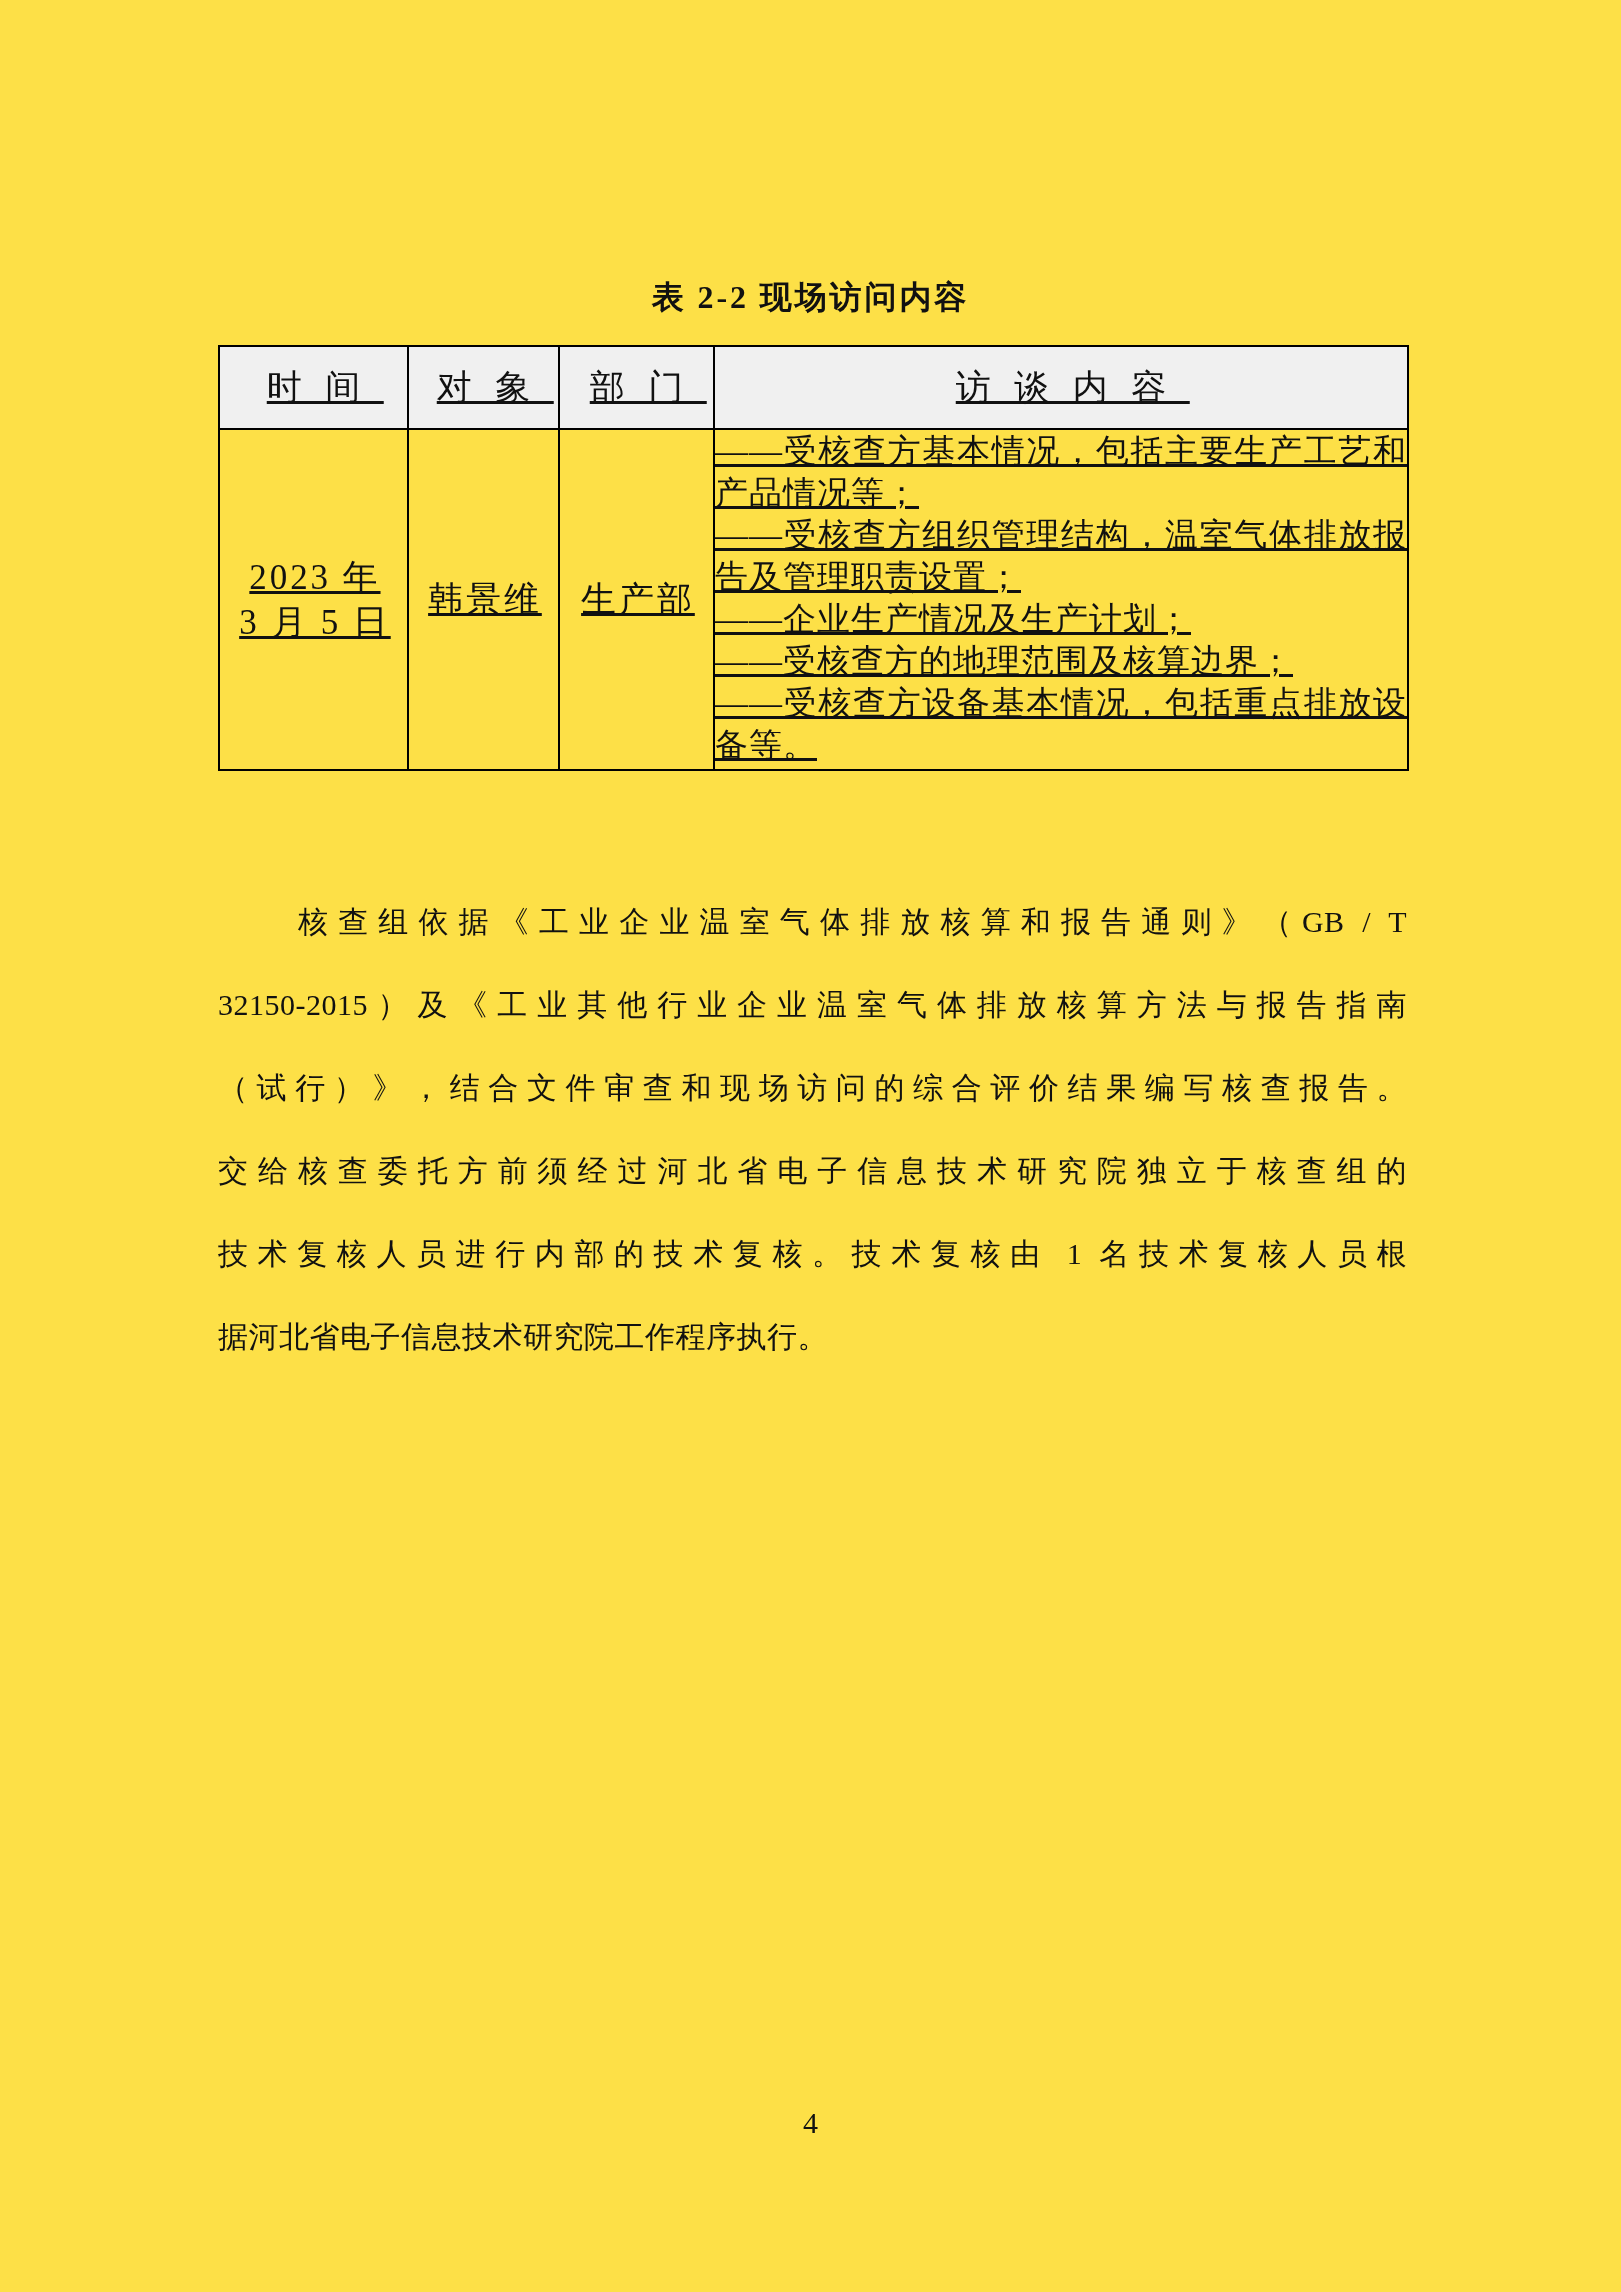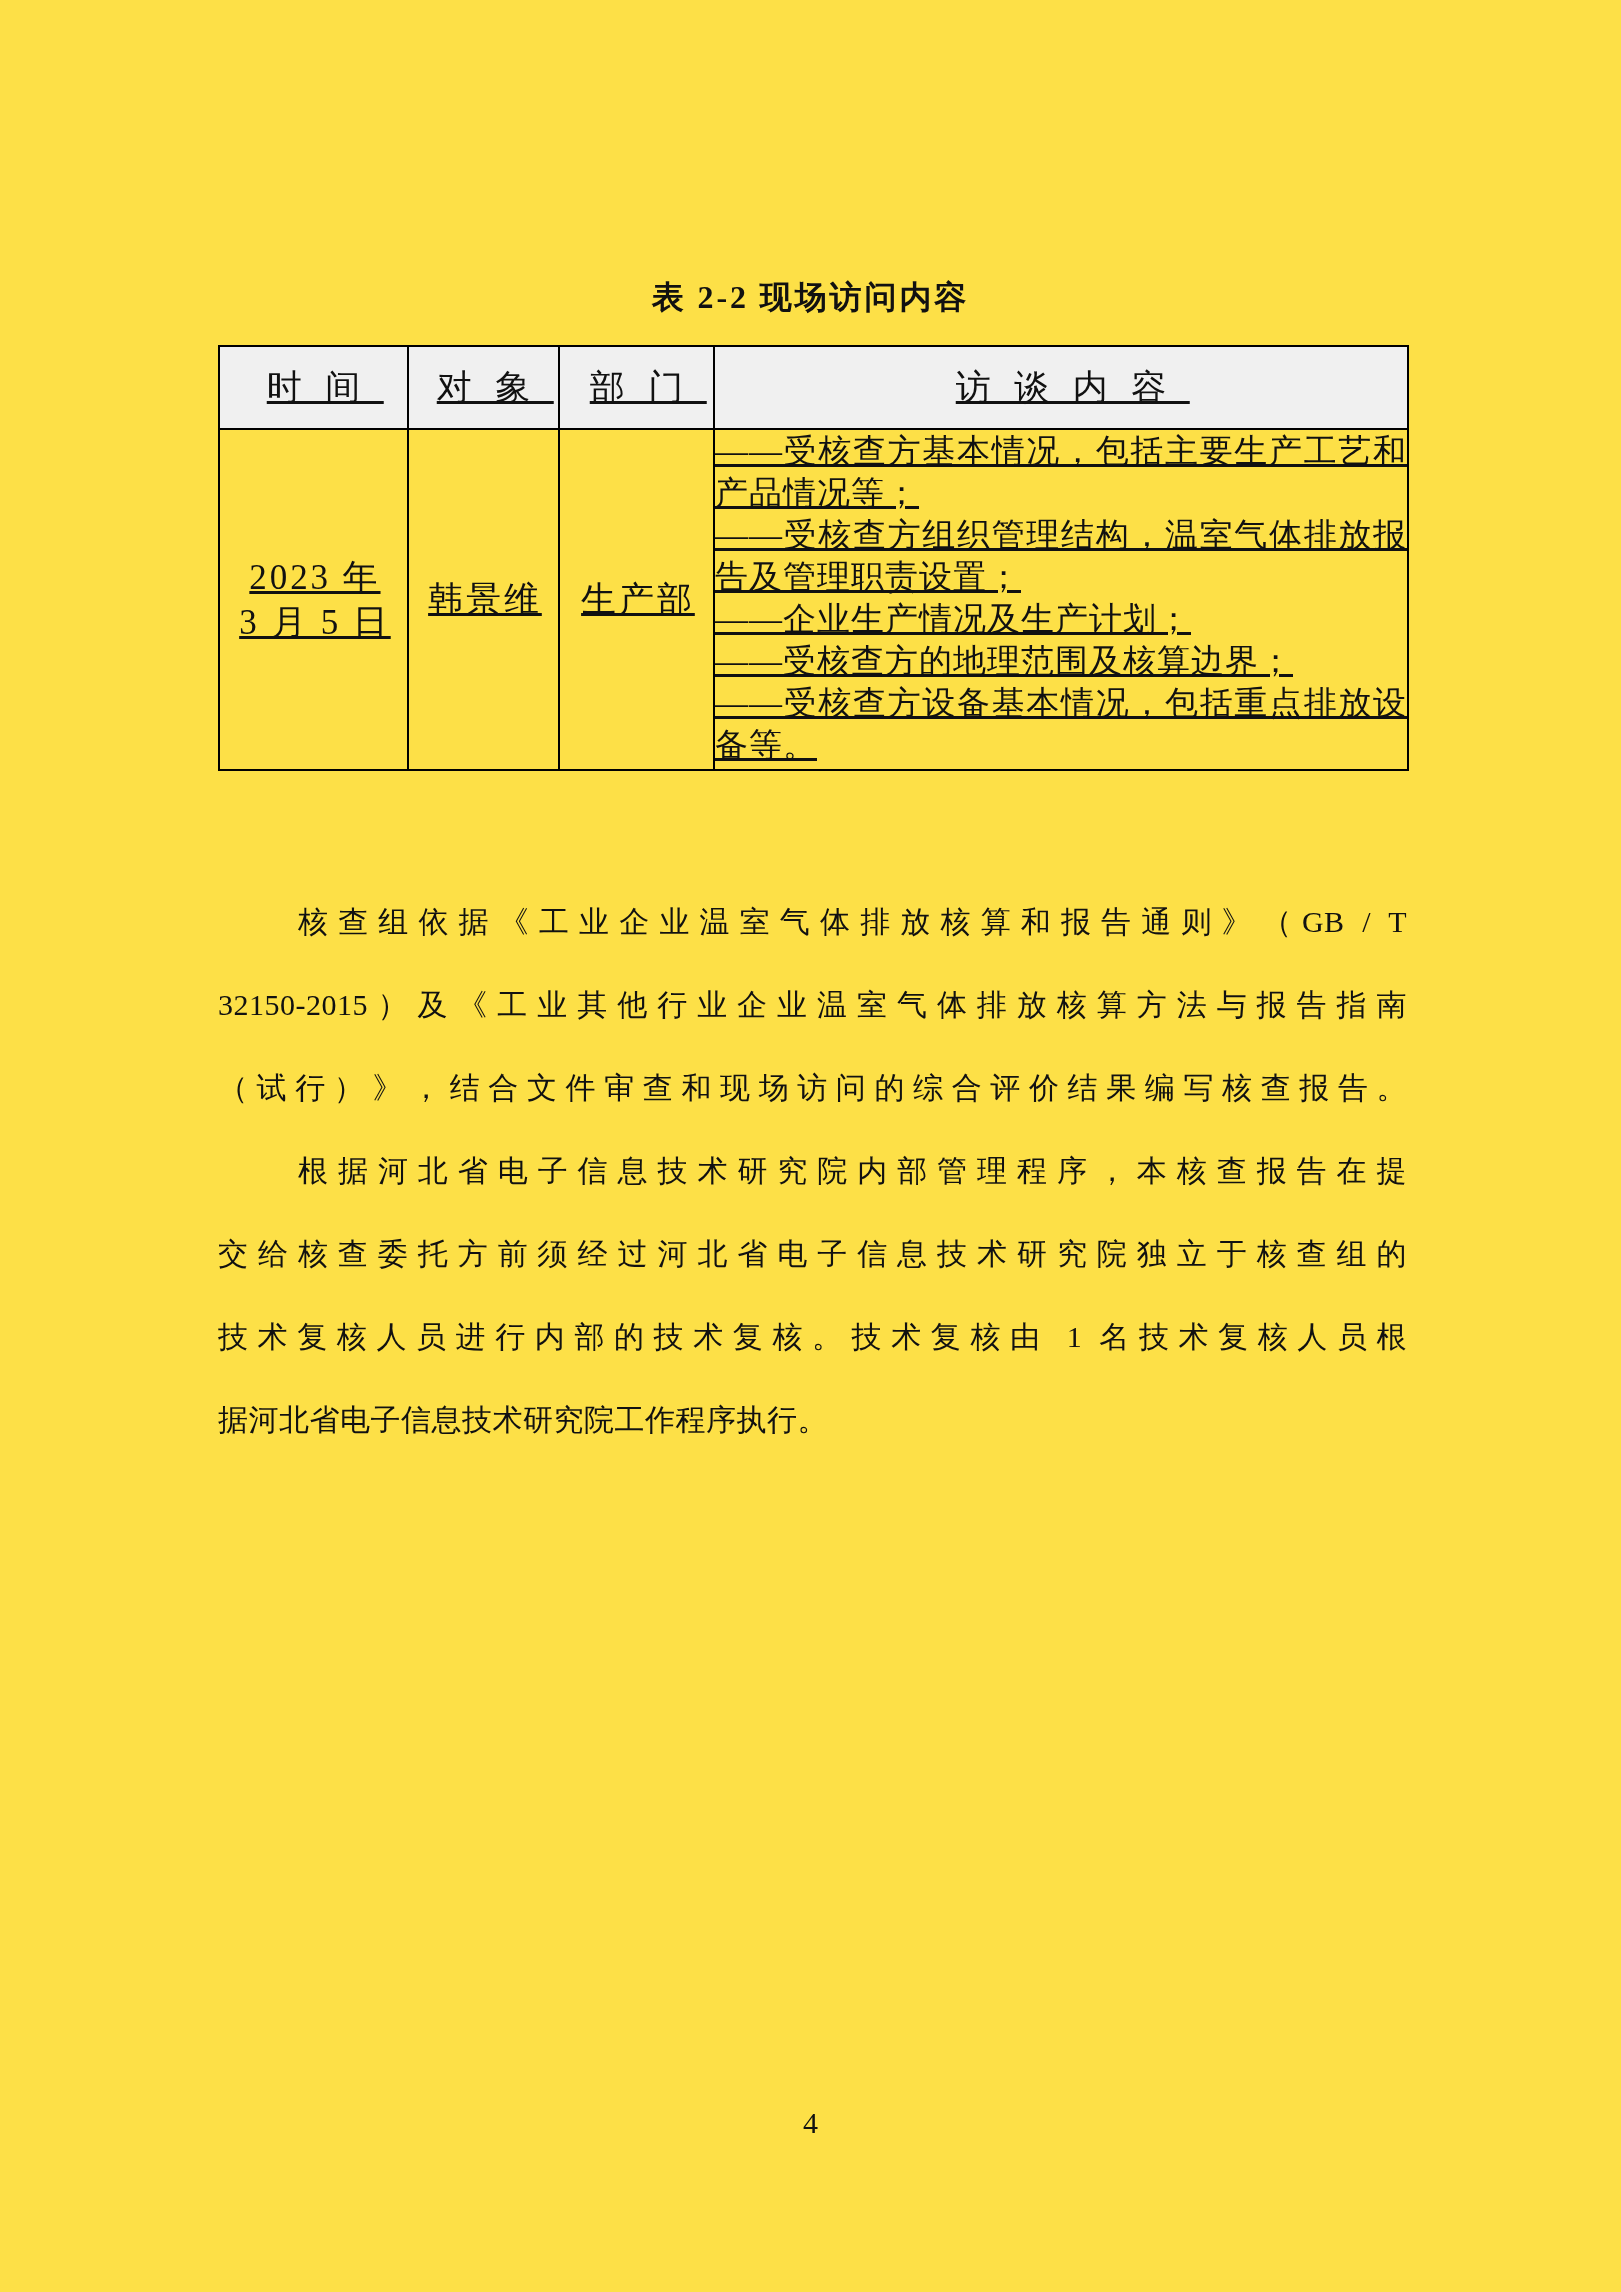--- a/index.html
+++ b/index.html
@@ -172,21 +172,20 @@
   </table>
 
 
   <div class="paragraphs">
     <div class="para">
       <div class="pline indent full">核查组依据《工业企业温室气体排放核算和报告通则》（GB / T</div>
       <div class="pline full">32150-2015）及《工业其他行业企业温室气体排放核算方法与报告指南</div>
       <div class="pline full">（试行）》，结合文件审查和现场访问的综合评价结果编写核查报告。</div>
     </div>
     <div class="para">
-      <div class="pline indent full">根据河北省电子信息技术研究院内部管理程序，本核查报告在提</div>
       <div class="pline full">交给核查委托方前须经过河北省电子信息技术研究院独立于核查组的</div>
       <div class="pline full">技术复核人员进行内部的技术复核。技术复核由 1 名技术复核人员根</div>
       <div class="pline">据河北省电子信息技术研究院工作程序执行。</div>
     </div>
   </div>
 
   <div class="pagenum">4</div>
 
 </div>
 

